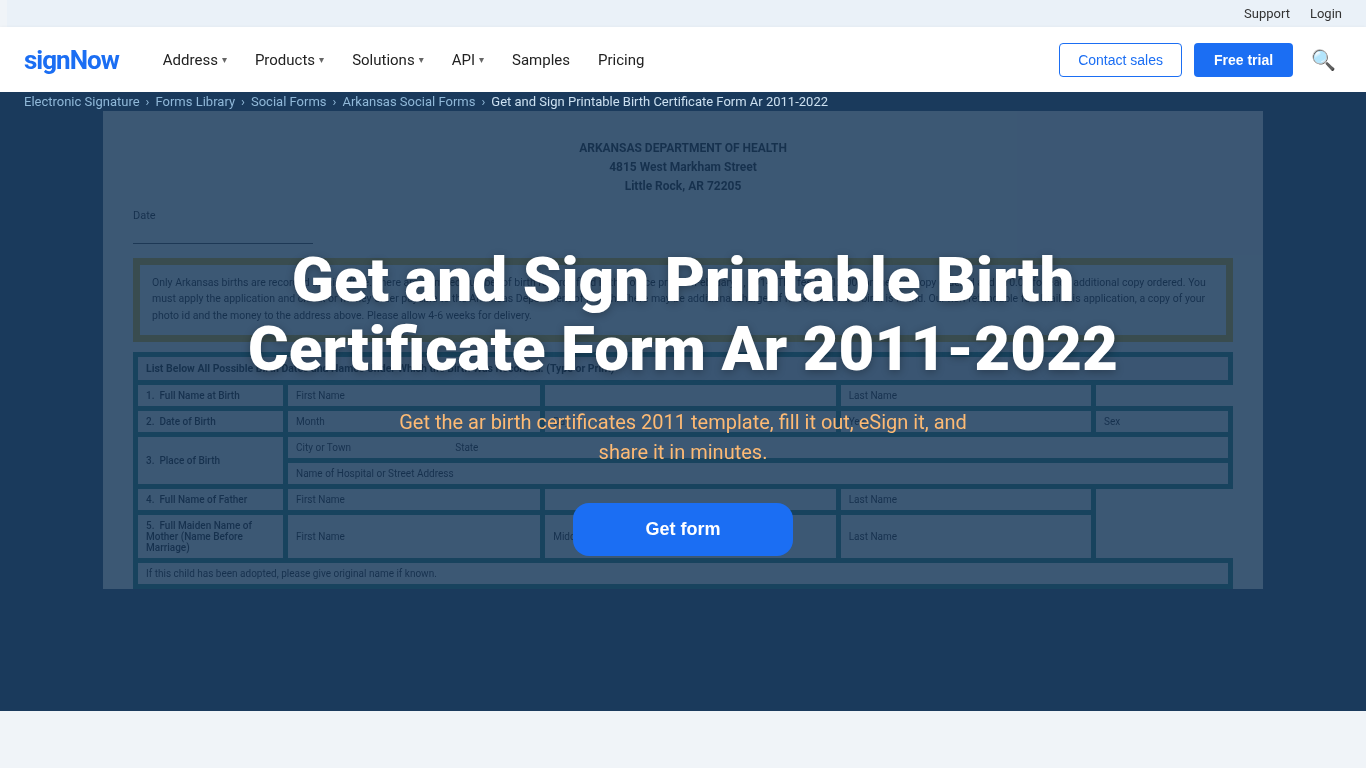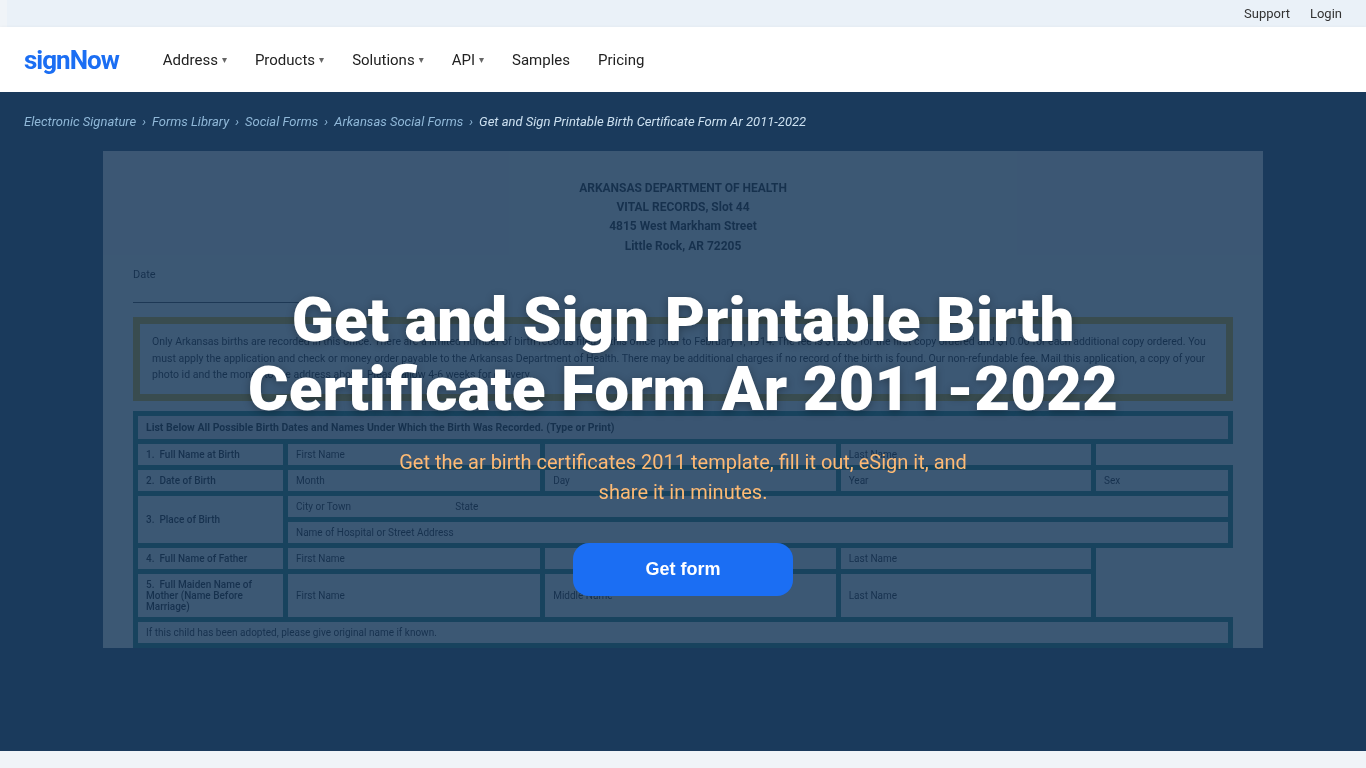--- a/index.html
+++ b/index.html
@@ -91,26 +91,25 @@
       border: none;
       cursor: pointer;
       padding: 6px;
       color: #333;
       font-size: 20px;
     }
 
     
     .breadcrumb-bar {
       background: #1a3a5c;
-      padding: 22px 24px;
+      padding: 2px 24px;
       display: flex;
       align-items: center;
       gap: 0;
       flex-wrap: wrap;
-      font-style: italic;
     }
     .breadcrumb-item {
       font-size: 13px;
       color: #90b8d8;
       text-decoration: none;
     }
     .breadcrumb-separator {
       color: #90b8d8;
       margin: 0 6px;
       font-size: 13px;
@@ -260,41 +259,47 @@
       <span>API</span>
       <span class="chevron">▾</span>
     </a>
     <a class="nav-link" href="#">
       <span>Samples</span>
     </a>
     <a class="nav-link" href="#">
       <span>Pricing</span>
     </a>
   </div>
+  <div class="nav-actions">
+    <button class="btn-contact">Contact sales</button>
+    <button class="btn-free-trial">Free trial</button>
+    <button class="search-icon-btn">
+      <span>🔍</span>
+    </button>
+  </div>
 </nav>
 
 <div class="breadcrumb-bar">
   <a class="breadcrumb-item" href="#">Electronic Signature</a>
   <span class="breadcrumb-separator">›</span>
   <a class="breadcrumb-item" href="#">Forms Library</a>
   <span class="breadcrumb-separator">›</span>
   <a class="breadcrumb-item" href="#">Social Forms</a>
   <span class="breadcrumb-separator">›</span>
   <a class="breadcrumb-item" href="#">Arkansas Social Forms</a>
   <span class="breadcrumb-separator">›</span>
   <span class="breadcrumb-current">Get and Sign Printable Birth Certificate Form Ar 2011-2022</span>
 </div>
 
 <section class="hero">
 
   <div class="form-preview">
     <div class="form-preview-inner">
       <div class="fp-header">
         <div>ARKANSAS DEPARTMENT OF HEALTH</div>
-        <div>VITAL RECORDS, Slot 44</div>
         <div>4815 West Markham Street</div>
         <div>Little Rock, AR 72205</div>
       </div>
       <div class="fp-date-row">
         <span>Date</span>
         <div class="fp-date-line"></div>
       </div>
       <div class="fp-box">
         <span>Only Arkansas births are recorded in this office. There are a limited number of birth records filed in this office prior to February 1, 1914. The fee is $12.00 for the first copy ordered and $10.00 for each additional copy ordered. You must apply the application and check or money order payable to the Arkansas Department of Health. There may be additional charges if no record of the birth is found. Our non-refundable fee. Mail this application, a copy of your photo id and the money to the address above. Please allow 4-6 weeks for delivery.</span>
       </div>

